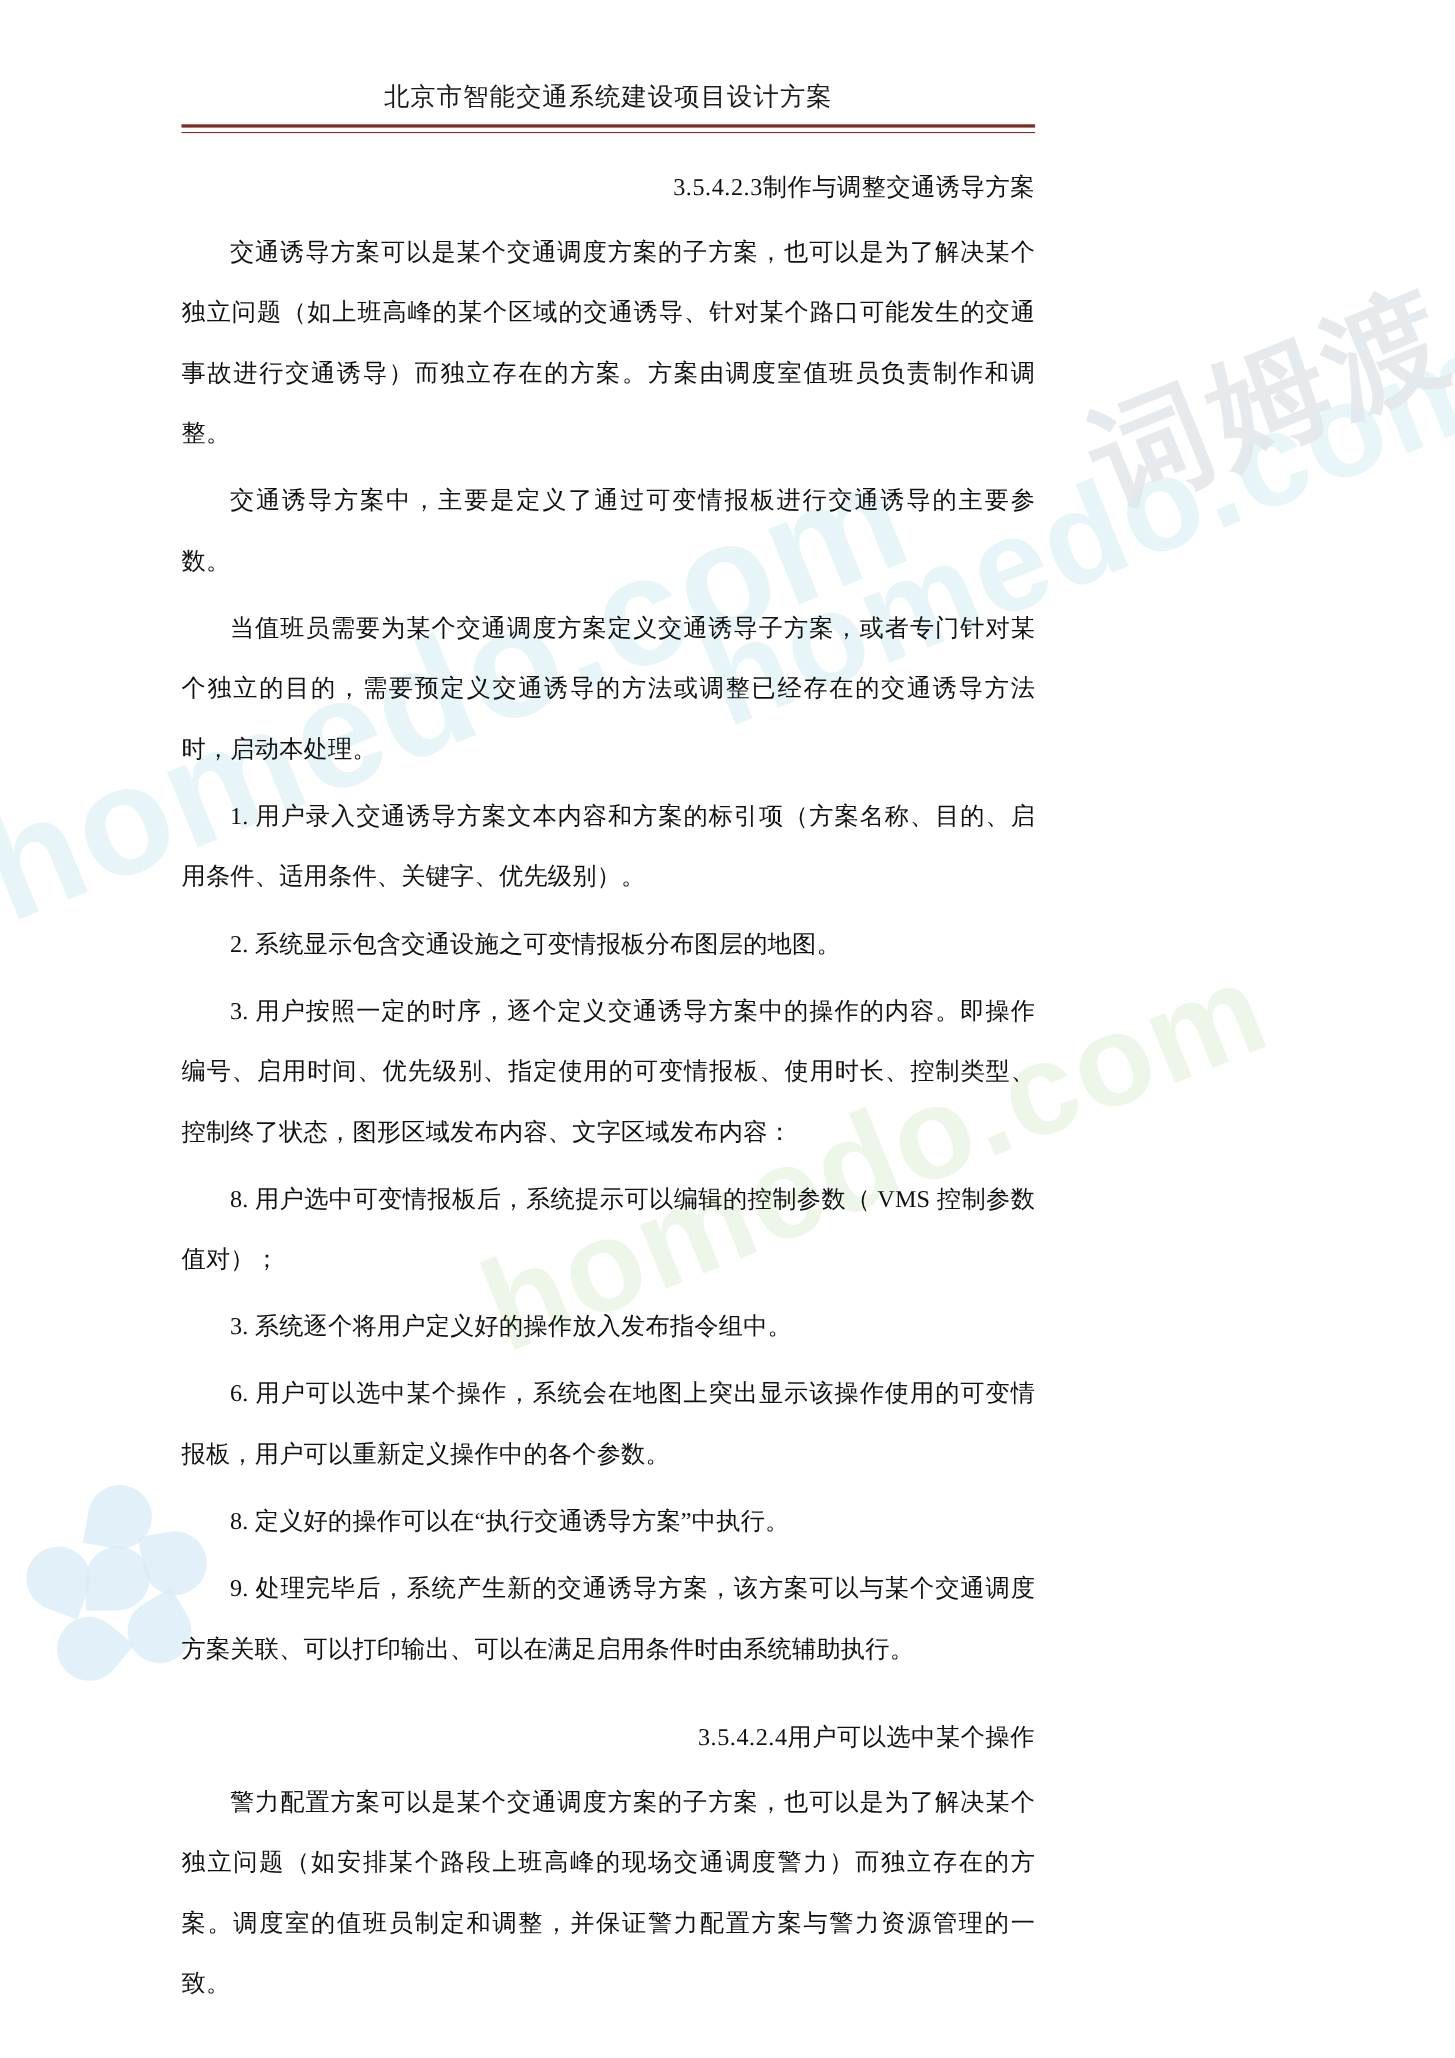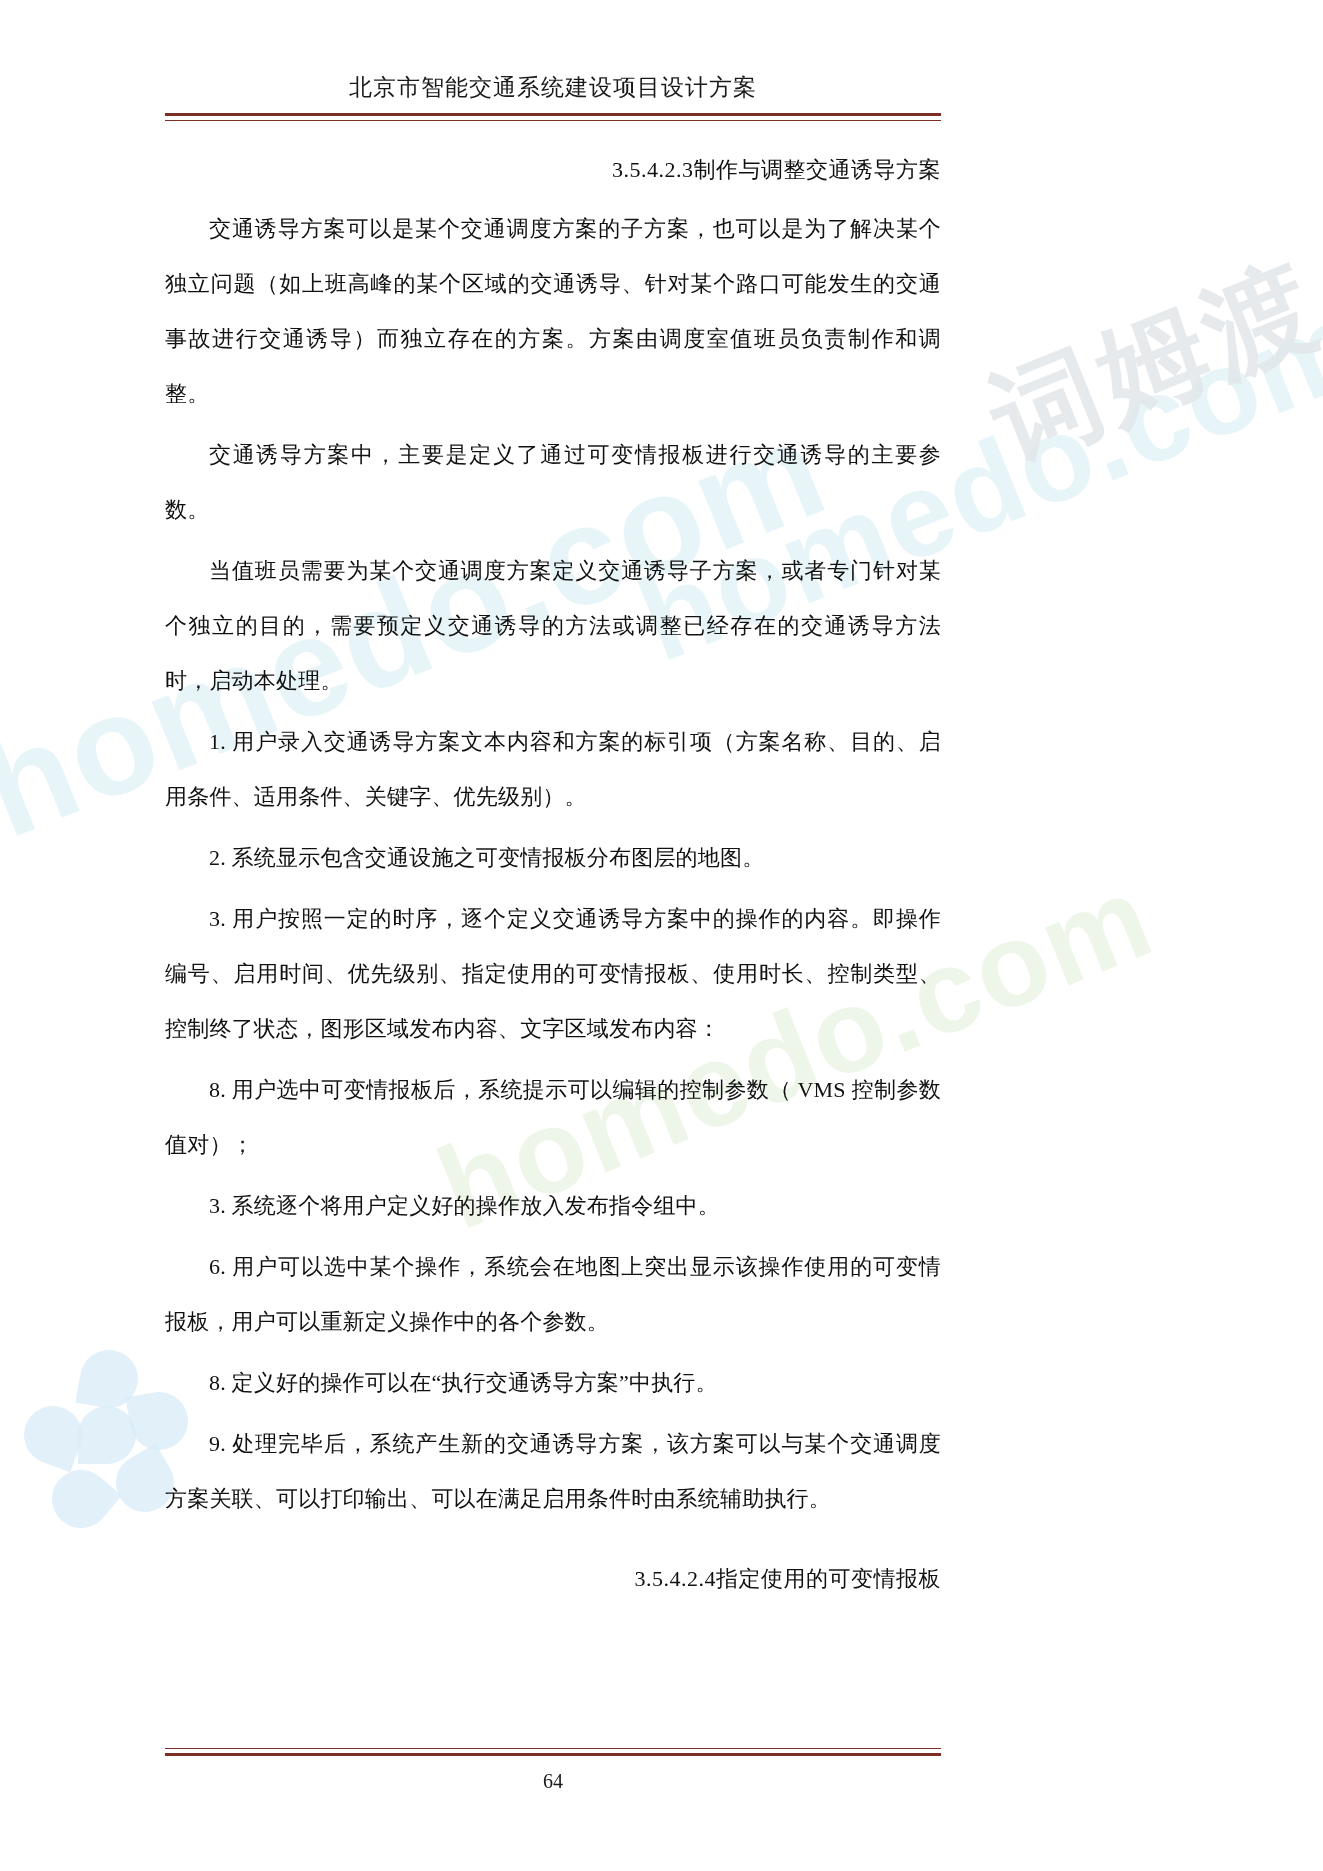--- a/index.html
+++ b/index.html
@@ -204,24 +204,21 @@
     <p class="para">1. 用户录入交通诱导方案文本内容和方案的标引项（方案名称、目的、启用条件、适用条件、关键字、优先级别）。</p>
     <p class="para">2. 系统显示包含交通设施之可变情报板分布图层的地图。</p>
     <p class="para">3. 用户按照一定的时序，逐个定义交通诱导方案中的操作的内容。即操作编号、启用时间、优先级别、指定使用的可变情报板、使用时长、控制类型、控制终了状态，图形区域发布内容、文字区域发布内容：</p>
     <p class="para">8. 用户选中可变情报板后，系统提示可以编辑的控制参数（ VMS 控制参数值对）；</p>
     <p class="para">3. 系统逐个将用户定义好的操作放入发布指令组中。</p>
     <p class="para">6. 用户可以选中某个操作，系统会在地图上突出显示该操作使用的可变情报板，用户可以重新定义操作中的各个参数。</p>
     <p class="para">8. 定义好的操作可以在“执行交通诱导方案”中执行。</p>
     <p class="para">9. 处理完毕后，系统产生新的交通诱导方案，该方案可以与某个交通调度方案关联、可以打印输出、可以在满足启用条件时由系统辅助执行。</p>
 
     <div class="heading second">
-      <span class="num">3.5.4.2.4</span><span>指定使用的可变情报板</span>
+      <span class="num">3.5.4.2.4</span><span>用户可以选中某个操作</span>
     </div>
 
+    <p class="para">警力配置方案可以是某个交通调度方案的子方案，也可以是为了解决某个独立问题（如安排某个路段上班高峰的现场交通调度警力）而独立存在的方案。调度室的值班员制定和调整，并保证警力配置方案与警力资源管理的一致。</p>
 
   </div>
 
-  <div class="footer">
-    <div class="footer-rule"></div>
-    <div class="footer-page">64</div>
-  </div>
 
 </div>
 
 </body></html>

